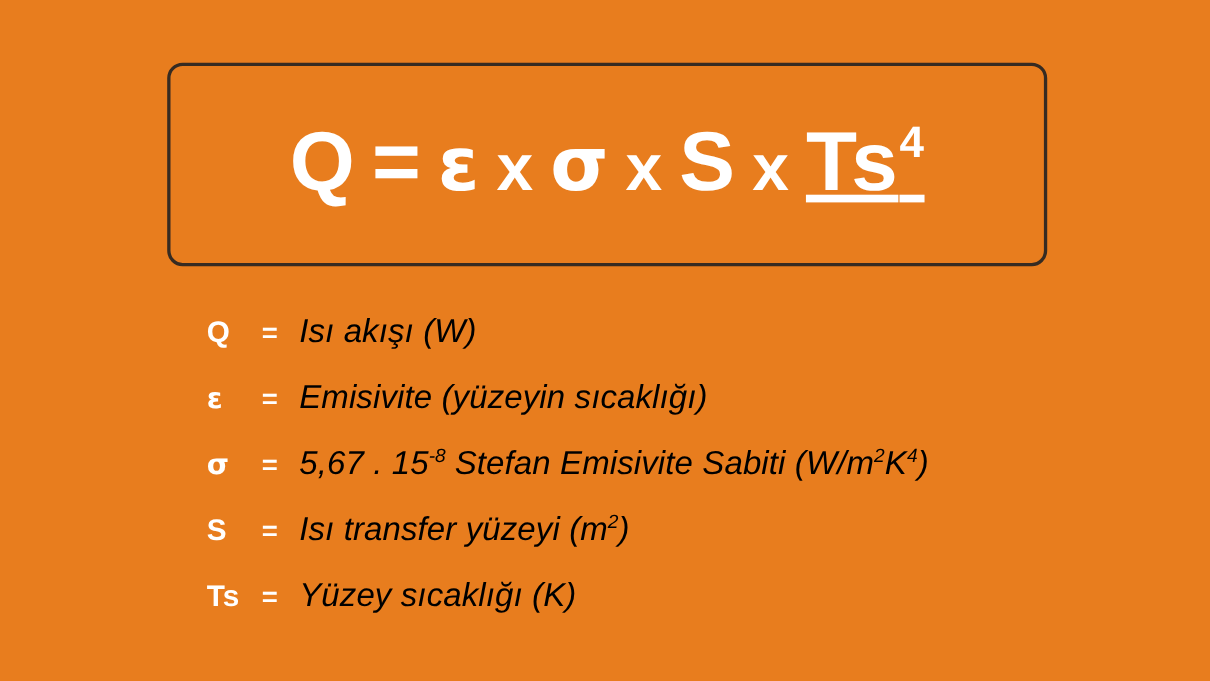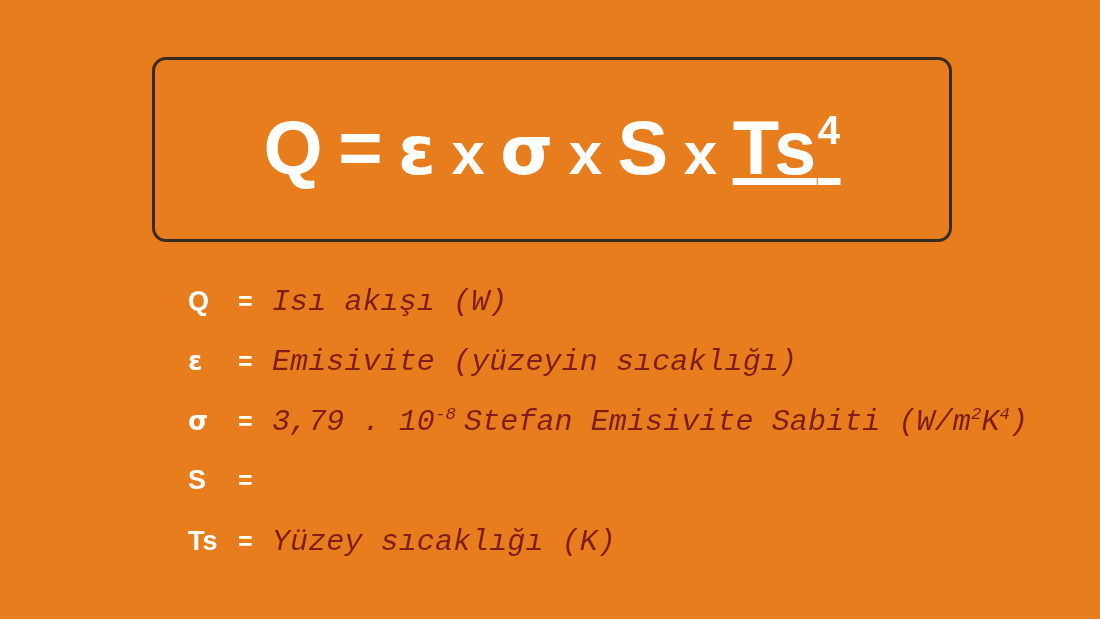--- a/index.html
+++ b/index.html
@@ -104,22 +104,22 @@
     color: #ffffff;
     font-family: "Liberation Sans", sans-serif;
     font-weight: bold;
     font-size: 25px;
     width: 34px;
     flex: 0 0 34px;
     text-align: left;
   }
 
   .desc {
-    color: #7f1d1d;
-    font-family: Liberation Mono, monospace;
+    color: #000000;
+    font-family: Liberation Sans, sans-serif;
     font-style: italic;
     font-size: 30px;
     letter-spacing: 0.1px;
   }
   .desc sup {
     font-size: 0.58em;
     vertical-align: super;
     line-height: 0;
   }
   .desc .spacer { display: inline-block; width: 8px; }
@@ -153,26 +153,27 @@
 
     <div class="legend-row">
       <span class="sym greek">ε</span>
       <span class="eq">=</span>
       <span class="desc">Emisivite (yüzeyin sıcaklığı)</span>
     </div>
 
     <div class="legend-row">
       <span class="sym greek">σ</span>
       <span class="eq">=</span>
-      <span class="desc"><span>3,79 . 10</span><sup>-8</sup><span class="spacer"></span><span>Stefan Emisivite Sabiti (W/m</span><sup>2</sup><span>K</span><sup>4</sup><span>)</span></span>
+      <span class="desc"><span>5,67 . 15</span><sup>-8</sup><span class="spacer"></span><span>Stefan Emisivite Sabiti (W/m</span><sup>2</sup><span>K</span><sup>4</sup><span>)</span></span>
     </div>
 
     <div class="legend-row">
       <span class="sym">S</span>
       <span class="eq">=</span>
+      <span class="desc"><span>Isı transfer yüzeyi (m</span><sup>2</sup><span>)</span></span>
     </div>
 
     <div class="legend-row">
       <span class="sym">Ts</span>
       <span class="eq">=</span>
       <span class="desc">Yüzey sıcaklığı (K)</span>
     </div>
 
   </div>
 </div>

